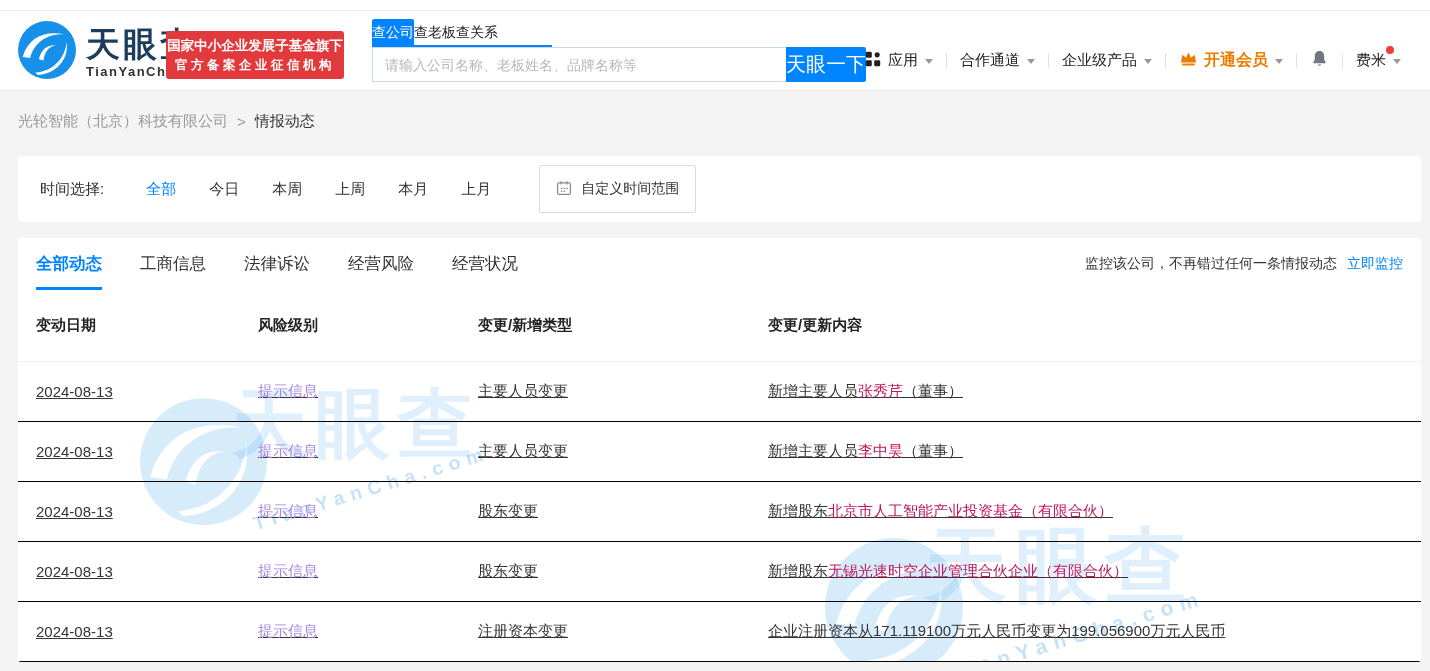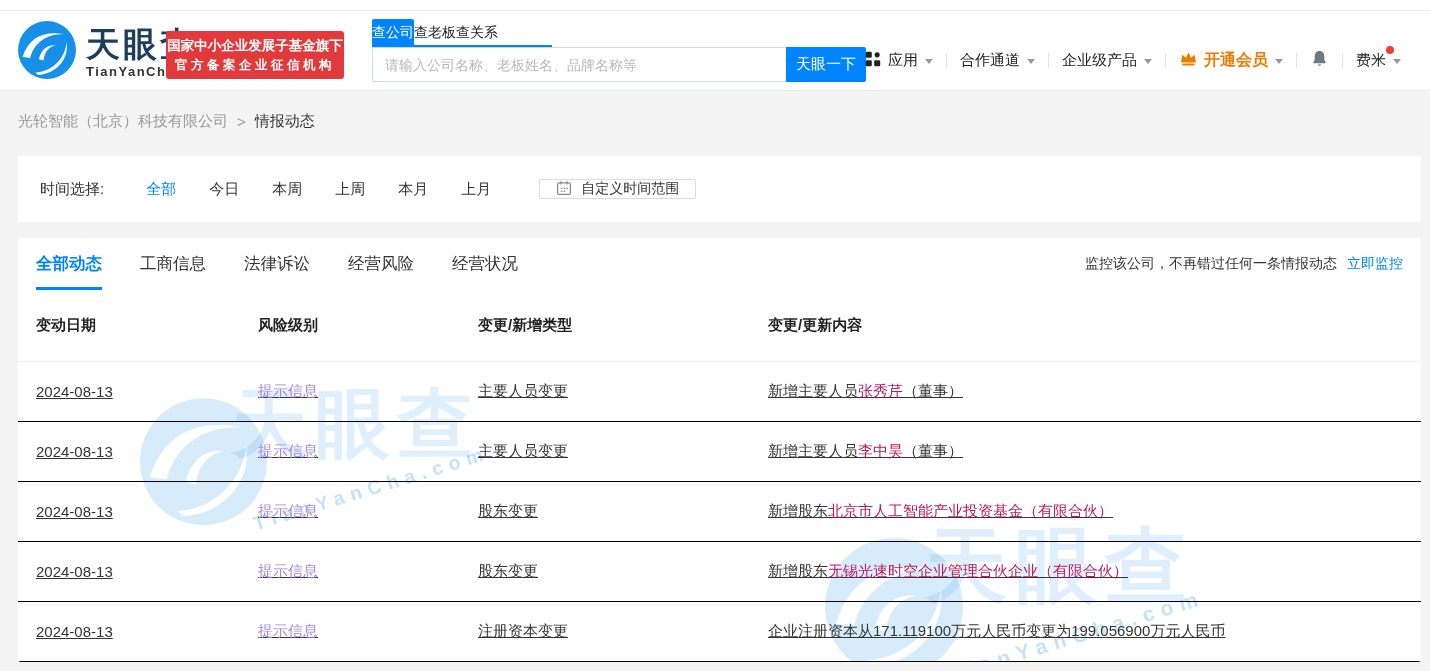--- a/index.html
+++ b/index.html
@@ -18,21 +18,21 @@
   .badge-line1 { color:#fff; font-size:13.5px; font-weight:bold; }
   .badge-line2 { color:#fff; font-size:12.5px; font-weight:bold; letter-spacing:3.5px; }
 
   .search { position:absolute; left:372px; top:19px; }
   .search-tabs { display:flex; width:180px; border-bottom:2px solid #0084FF; }
   .search-tab { height:26px; line-height:26px; padding:0 0; font-size:14px; color:#222; cursor:pointer; white-space:nowrap; }
   .search-tab.active { background:#0084FF; color:#fff; border-radius:2px 2px 0 0; }
   .search-row { display:flex; }
   .search-input { width:414px; height:35px; border:1px solid #C9DBEA; border-right:none; padding:0 12px; font-size:14px; color:#333; outline:none; }
   .search-input::placeholder { color:#B8B8B8; }
-  .search-btn { width:80px; height:35px; background:#0084FF; color:#fff; border:none; font-size:15px; border-radius:0 2px 2px 0; cursor:pointer; font-family:inherit; }
+  .search-btn { width:80px; height:35px; background:#0084FF; color:#fff; border:none; font-size:20px; border-radius:0 2px 2px 0; cursor:pointer; font-family:inherit; }
 
   .hnav { position:absolute; right:16px; top:44px; height:32px; display:flex; align-items:center; font-size:15px; color:#222; }
   .hnav-item { display:flex; align-items:center; padding:0 13px; cursor:pointer; white-space:nowrap; }
   .hnav-sep { width:1px; height:15px; background:#E3E3E3; }
   .caret { width:0; height:0; border-left:4.5px solid transparent; border-right:4.5px solid transparent; border-top:5px solid #999; margin-left:7px; margin-top:2px; }
   .icon-grid { width:16px; height:16px; margin-right:7px; }
   .icon-crown { width:19px; height:19px; margin-right:6px; }
   .icon-bell { width:19px; height:19px; }
   .vip-label { color:#ED7D00; font-weight:bold; font-size:16px; }
   .profile-wrap { position:relative; }
@@ -42,21 +42,21 @@
   .breadcrumb { position:absolute; left:18px; top:112px; font-size:15px; color:#999; display:flex; gap:9px; align-items:center; }
   .breadcrumb .current { color:#333; }
 
   
   .time-card { position:absolute; left:18px; top:156px; width:1403px; height:66px; background:#fff; border-radius:3px;
     display:flex; align-items:center; padding-left:22px; }
   .time-label { font-size:15px; color:#333; margin-right:42px; }
   .time-options { display:flex; gap:33px; }
   .time-opt { font-size:15px; color:#333; cursor:pointer; }
   .time-opt.active { color:#0084FF; }
-  .custom-range-btn { margin-left:48px; height:20px; padding:0 16px; border:1px solid #DCDCDC; border-radius:2px; background:#fff;
+  .custom-range-btn { margin-left:48px; height:48px; padding:0 16px; border:1px solid #DCDCDC; border-radius:2px; background:#fff;
     display:flex; align-items:center; gap:9px; font-size:14px; color:#333; cursor:pointer; font-family:inherit; }
   .icon-cal { width:16px; height:16px; }
 
   
   .main-card { position:absolute; left:18px; top:238px; width:1403px; height:424px; background:#fff; border-radius:3px; overflow:hidden; }
   .tabbar { position:relative; z-index:2; height:52px; display:flex; align-items:stretch; padding:0 18px; }
   .tab { font-size:16.5px; color:#333; margin-right:38px; display:flex; align-items:center; cursor:pointer; border-bottom:3px solid transparent; padding-top:3px; }
   .tab.active { color:#0084FF; font-weight:bold; border-bottom-color:#0084FF; }
   .monitor { margin-left:auto; display:flex; align-items:center; gap:10px; font-size:14px; }
   .monitor-text { color:#333; }

